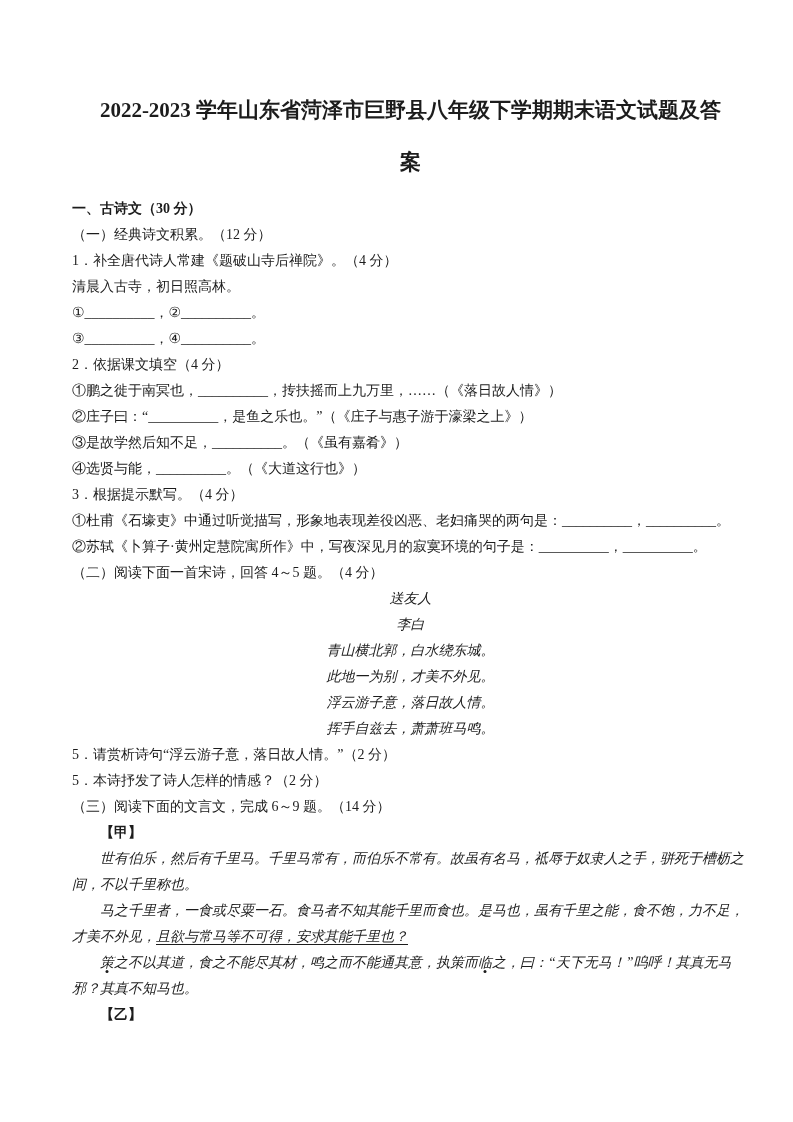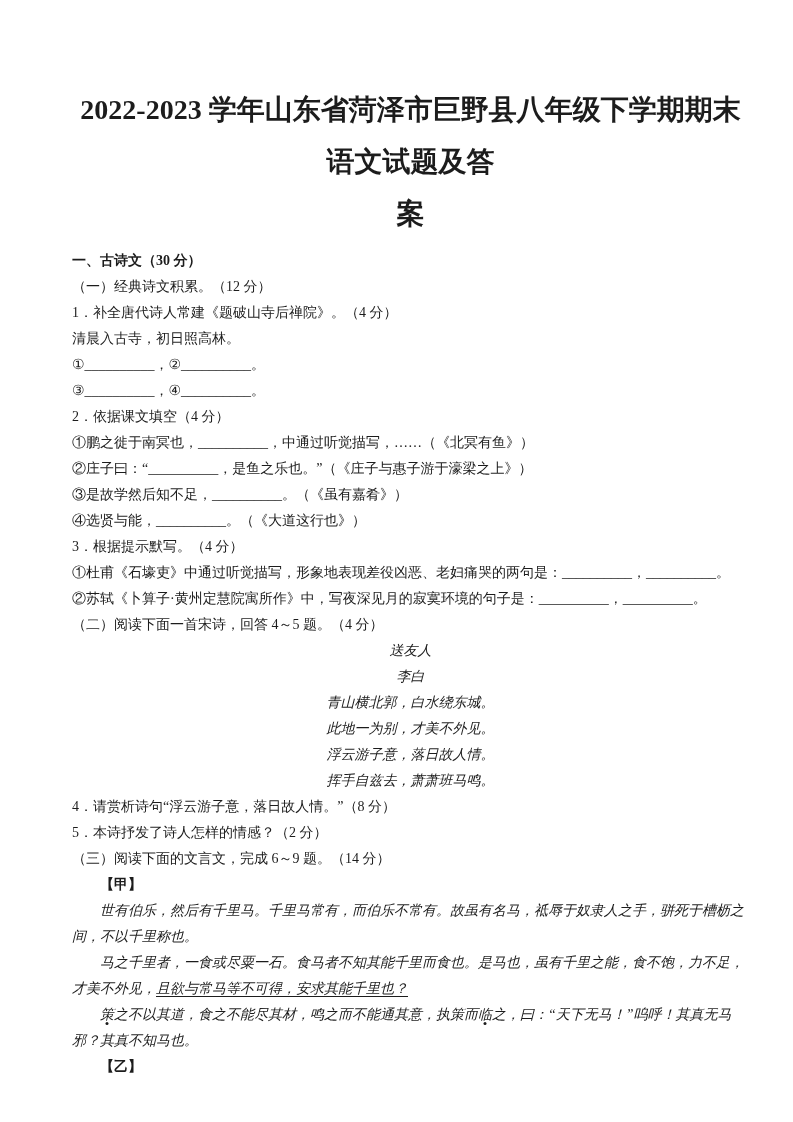--- a/index.html
+++ b/index.html
@@ -9,21 +9,21 @@
     height: 1122px;
     box-sizing: border-box;
     background: #ffffff;
     padding: 84px 44px 40px 72px;
     font-family: "Liberation Serif", "DejaVu Serif", serif;
     font-size: 14px;
     color: #1c1c1c;
     overflow: hidden;
   }
   .doc-title {
-    font-size: 28px;
+    font-size: 21px;
     font-weight: bold;
     text-align: center;
     line-height: 52px;
     margin: 0 0 8px 0;
   }
   p.line { margin: 0; line-height: 26px; word-break: break-all; }
   .bold { font-weight: bold; font-family: Liberation Serif, serif; }
   .kai { font-style: italic; }
   .center { text-align: center; }
   .right { text-align: right; }
@@ -51,41 +51,41 @@
 
   <p class="line bold">一、古诗文（30 分）</p>
   <p class="line">（一）经典诗文积累。（12 分）</p>
 
   <p class="line">1．补全唐代诗人常建《题破山寺后禅院》。（4 分）</p>
   <p class="line">清晨入古寺，初日照高林。</p>
   <p class="line">①__________，②__________。</p>
   <p class="line">③__________，④__________。</p>
 
   <p class="line">2．依据课文填空（4 分）</p>
-  <p class="line">①鹏之徙于南冥也，__________，中通过听觉描写，……（《北冥有鱼》）</p>
+  <p class="line">①鹏之徙于南冥也，__________，抟扶摇而上九万里，……（《落日故人情》）</p>
   <p class="line">②庄子曰：“__________，是鱼之乐也。”（《庄子与惠子游于濠梁之上》）</p>
   <p class="line">③是故学然后知不足，__________。（《虽有嘉肴》）</p>
   <p class="line">④选贤与能，__________。（《大道这行也》）</p>
 
   <p class="line">3．根据提示默写。（4 分）</p>
   <p class="line">①杜甫《石壕吏》中通过听觉描写，形象地表现差役凶恶、老妇痛哭的两句是：__________，__________。</p>
   <p class="line">②苏轼《卜算子·黄州定慧院寓所作》中，写夜深见月的寂寞环境的句子是：__________，__________。</p>
 
   <p class="line">（二）阅读下面一首宋诗，回答 4～5 题。（4 分）</p>
 
   <div>
     <p class="line center kai">送友人</p>
     <p class="line center kai">李白</p>
     <p class="line center kai">青山横北郭，白水绕东城。</p>
     <p class="line center kai">此地一为别，才美不外见。</p>
     <p class="line center kai">浮云游子意，落日故人情。</p>
     <p class="line center kai">挥手自兹去，萧萧班马鸣。</p>
   </div>
 
-  <p class="line">4．请赏析诗句“浮云游子意，落日故人情。”（8 分）</p>
+  <p class="line">5．请赏析诗句“浮云游子意，落日故人情。”（2 分）</p>
   <p class="line">5．本诗抒发了诗人怎样的情感？（2 分）</p>
 
   <p class="line">（三）阅读下面的文言文，完成 6～9 题。（14 分）</p>
   <p class="line bold indent">【甲】</p>
 
   <p class="line kai indent">世有伯乐，然后有千里马。千里马常有，而伯乐不常有。故虽有名马，祗辱于奴隶人之手，骈死于槽枥之间，不以千里称也。</p>
 
   <p class="line kai indent"><span>马之千里者，一食或尽粟一石。食马者不知其能千里而食也。是马也，虽有千里之能，食不饱，力不足，才美不外见，</span><span class="u">且欲与常马等不可得，安求其能千里也？</span></p>
 
   <p class="line kai indent"><span class="em-dot">策</span><span>之不以其道，食之不能尽其材，鸣之而不能通其意，执策而</span><span class="em-dot">临</span><span>之，曰：“天下无马！”呜呼！其真无马邪？其真不知马也。</span></p>

